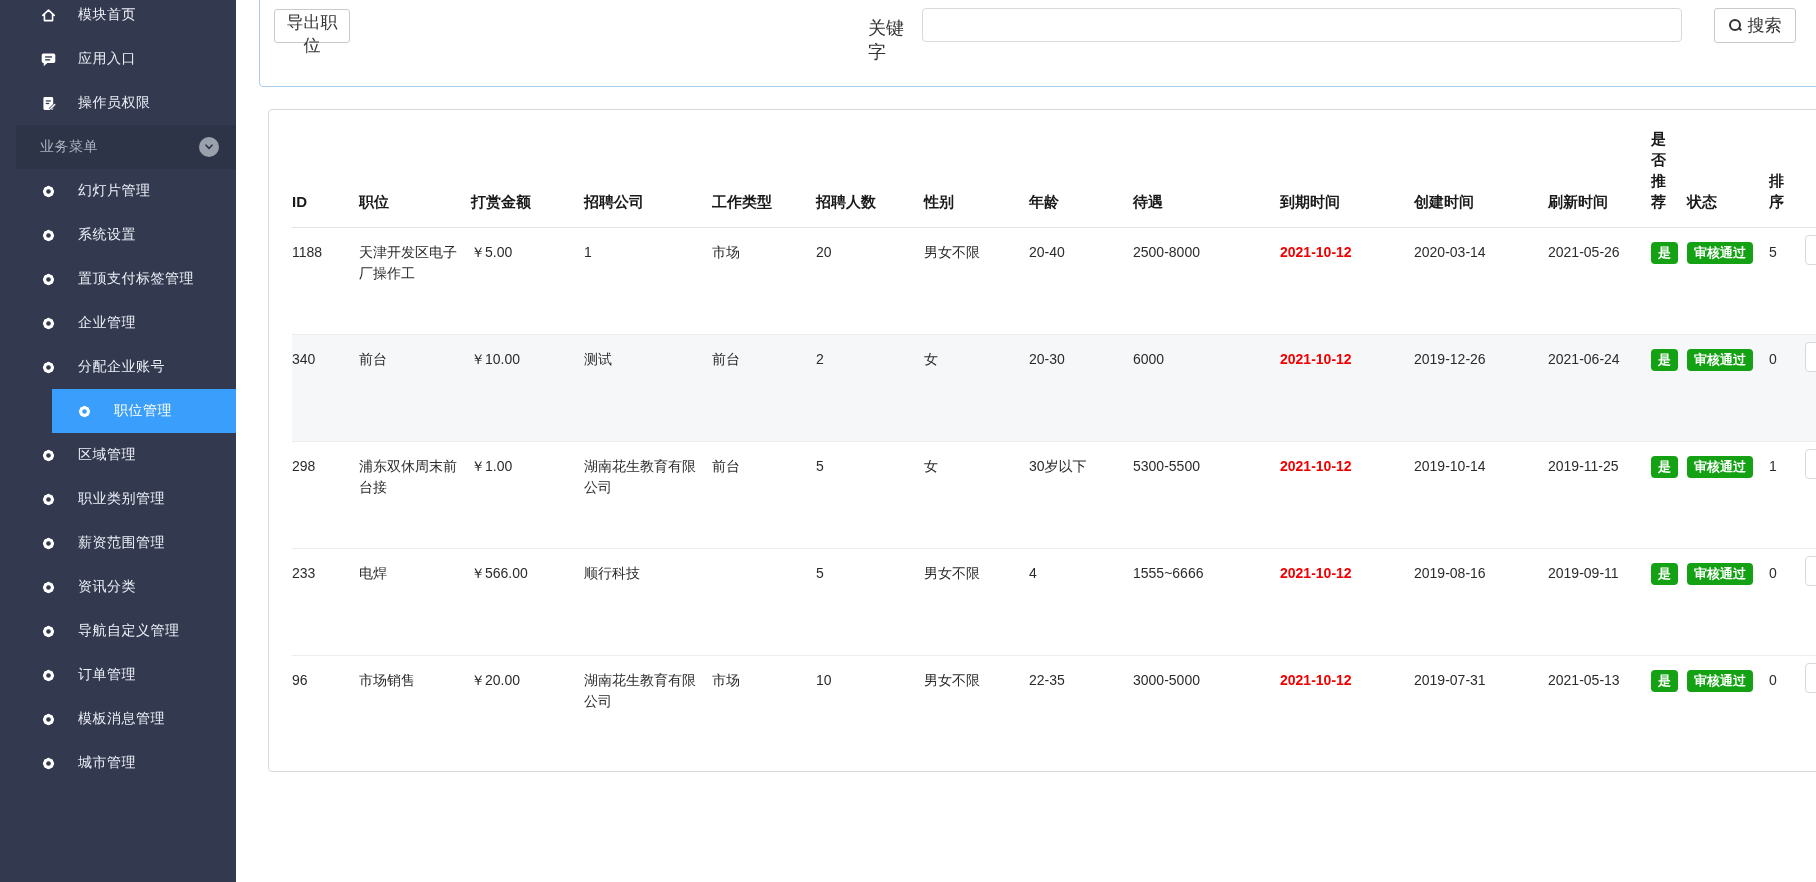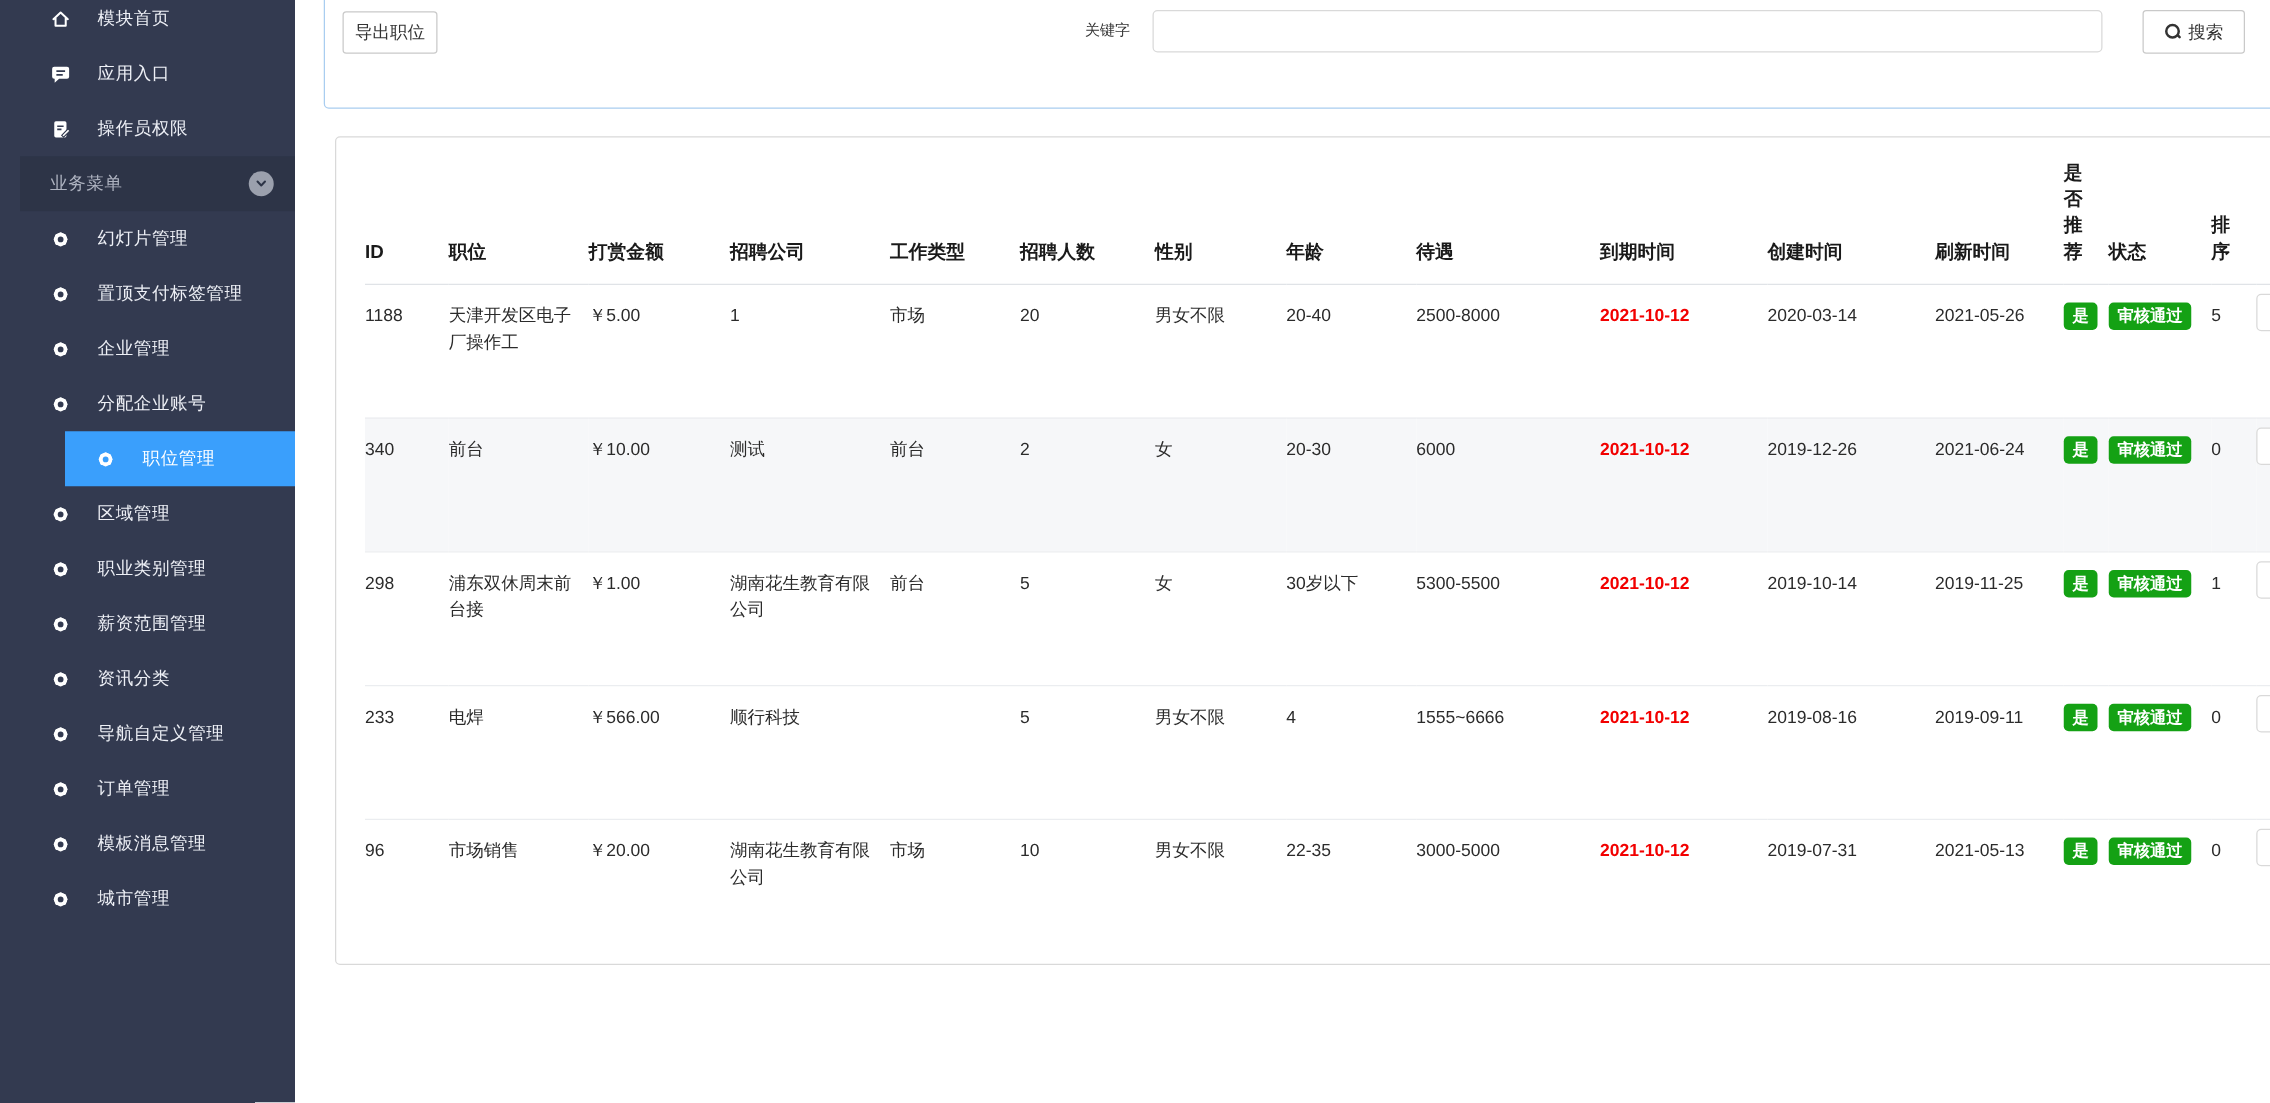--- a/index.html
+++ b/index.html
@@ -37,27 +37,27 @@
 
   
   .content{position:relative;flex:1;background:#ffffff;overflow:hidden;}
 
   .search-card{
     position:absolute;left:23px;top:-20px;width:1880px;height:105px;
     background:#fff;border:1px solid #a9cdf0;border-radius:4px;
   }
   .btn{
     background:#fff;border:1px solid #c9c9c9;border-radius:3px;
-    font-size:14px;color:#333;cursor:pointer;
+    font-size:17px;color:#333;cursor:pointer;
     font-family:"Liberation Sans","DejaVu Sans",sans-serif;
     text-align:center;
   }
   .export-btn{position:absolute;left:14px;top:28px;width:76px;height:34px;}
   .kw-label{
-    position:absolute;left:608px;top:35px;width:46px;font-size:12px;color:#333;
+    position:absolute;left:608px;top:35px;width:46px;font-size:18px;color:#333;
   }
   .kw-input{
     position:absolute;left:662px;top:27px;width:760px;height:34px;box-sizing:border-box;
     border:1px solid #d9d9d9;border-radius:4px;padding:0 10px;font-size:14px;color:#333;outline:none;
   }
   .search-btn{
     position:absolute;left:1454px;top:27px;width:82px;height:35px;
     display:flex;align-items:center;justify-content:center;gap:6px;
   }
   .mag{position:relative;width:13px;height:13px;display:inline-block;}
@@ -148,20 +148,31 @@
         <div class="side-item">
           <span class="s-icon">
             <svg viewBox="0 0 20 20">
               <rect x="4.7" y="4.7" width="10.6" height="10.6" rx="2.4" fill="#fff"></rect>
               <rect x="4.7" y="4.7" width="10.6" height="10.6" rx="2.4" fill="#fff" transform="rotate(45 10 10)"></rect>
               <circle cx="10" cy="10" r="6.2" fill="#fff"></circle>
               <circle cx="10" cy="10" r="2.7" fill="var(--hole,#333a50)"></circle>
             </svg>
           </span>
           <span class="s-label">幻灯片管理</span>
+        </div>
+        <div class="side-item">
+          <span class="s-icon">
+            <svg viewBox="0 0 20 20">
+              <rect x="4.7" y="4.7" width="10.6" height="10.6" rx="2.4" fill="#fff"></rect>
+              <rect x="4.7" y="4.7" width="10.6" height="10.6" rx="2.4" fill="#fff" transform="rotate(45 10 10)"></rect>
+              <circle cx="10" cy="10" r="6.2" fill="#fff"></circle>
+              <circle cx="10" cy="10" r="2.7" fill="var(--hole,#333a50)"></circle>
+            </svg>
+          </span>
+          <span class="s-label">系统设置</span>
         </div>
         <div class="side-item">
           <span class="s-icon">
             <svg viewBox="0 0 20 20">
               <rect x="4.7" y="4.7" width="10.6" height="10.6" rx="2.4" fill="#fff"></rect>
               <rect x="4.7" y="4.7" width="10.6" height="10.6" rx="2.4" fill="#fff" transform="rotate(45 10 10)"></rect>
               <circle cx="10" cy="10" r="6.2" fill="#fff"></circle>
               <circle cx="10" cy="10" r="2.7" fill="var(--hole,#333a50)"></circle>
             </svg>
           </span>

